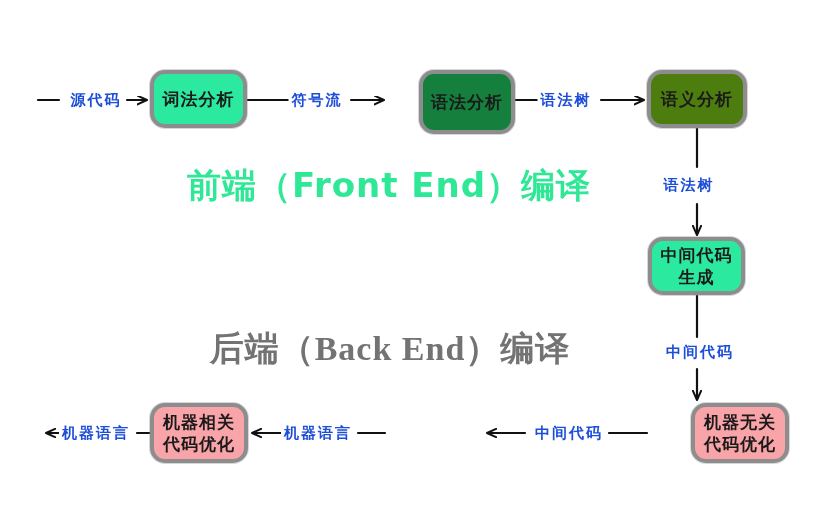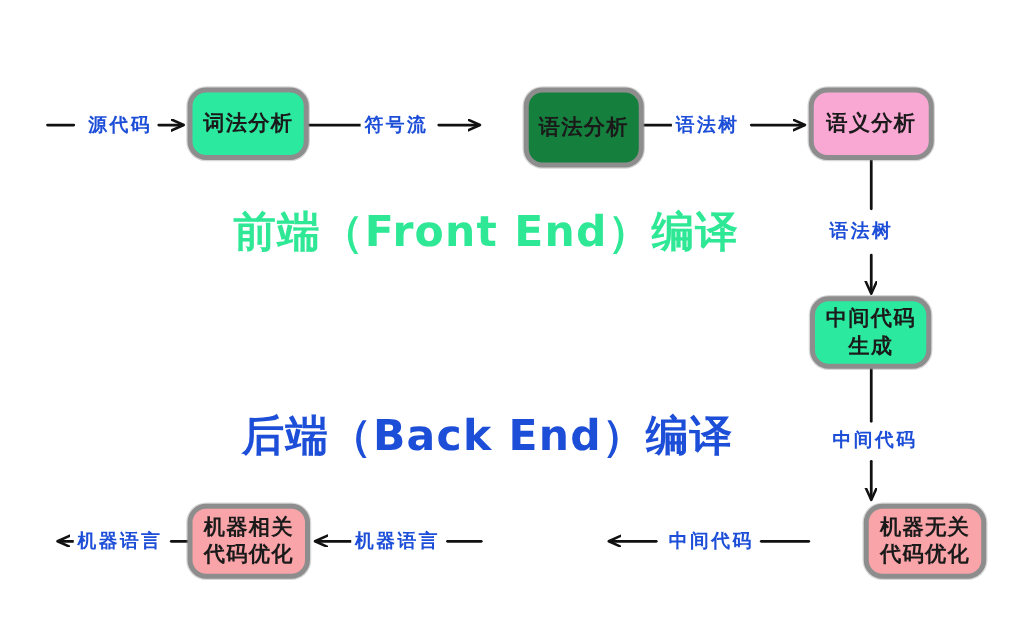--- a/index.html
+++ b/index.html
@@ -97,21 +97,21 @@
   </svg>
 
   <div class="node" style="left: 150px; top: 70px; width: 97px; height: 58px; background: rgb(44, 233, 160); border-color: rgb(141, 141, 141);" title="词法分析">
     <span>词法分析</span>
   </div>
 
   <div class="node" style="left: 387px; top: 70px; width: 96px; height: 64px; background: #15803d; border-color: rgb(141, 141, 141); margin-left: 32px;">
     <span>语法分析</span>
   </div>
 
-  <div class="node" style="left: 647px; top: 70px; width: 100px; height: 58px; background: #f9a8d4; border-color: rgb(141, 141, 141);">
+  <div class="node" style="left: 647px; top: 70px; width: 100px; height: 58px; background: #4d7c0f; border-color: rgb(141, 141, 141);">
     <span>语义分析</span>
   </div>
 
   <div class="node" style="left: 648px; top: 237px; width: 97px; height: 58px; background: rgb(44, 233, 160); border-color: rgb(141, 141, 141);">
     <span>中间代码
 生成</span>
   </div>
 
   <div class="node" style="left: 647px; top: 403px; width: 98px; height: 60px; background: rgb(248, 164, 168); border-color: rgb(141, 141, 141); margin-left: 44px;">
     <span>机器无关
@@ -128,15 +128,15 @@
   <div class="edge-label" style="left:317px; top:100px;">符号流</div>
   <div class="edge-label" style="left:566px; top:100px;">语法树</div>
   <div class="edge-label" style="left:689px; top:185px;">语法树</div>
   <div class="edge-label" style="left:700px; top:352px;">中间代码</div>
   <div class="edge-label" style="left:569px; top:433px;">中间代码</div>
   <div class="edge-label" style="left:318px; top:433px;">机器语言</div>
   <div class="edge-label" style="left:96px; top:433px;">机器语言</div>
 
   <div class="section-title" style="left: 389px; top: 186px; color: rgb(46, 232, 150);">前端（Front End）编译</div>
 
-  <div class="section-title" style="left: 390px; top: 349px; color: #1d4ed8;">后端（Back End）编译</div>
+  <div class="section-title" style="left: 390px; top: 349px; color: #737373; font-family: Liberation Serif, serif;">后端（Back End）编译</div>
 
 </div>
 
 </body></html>

